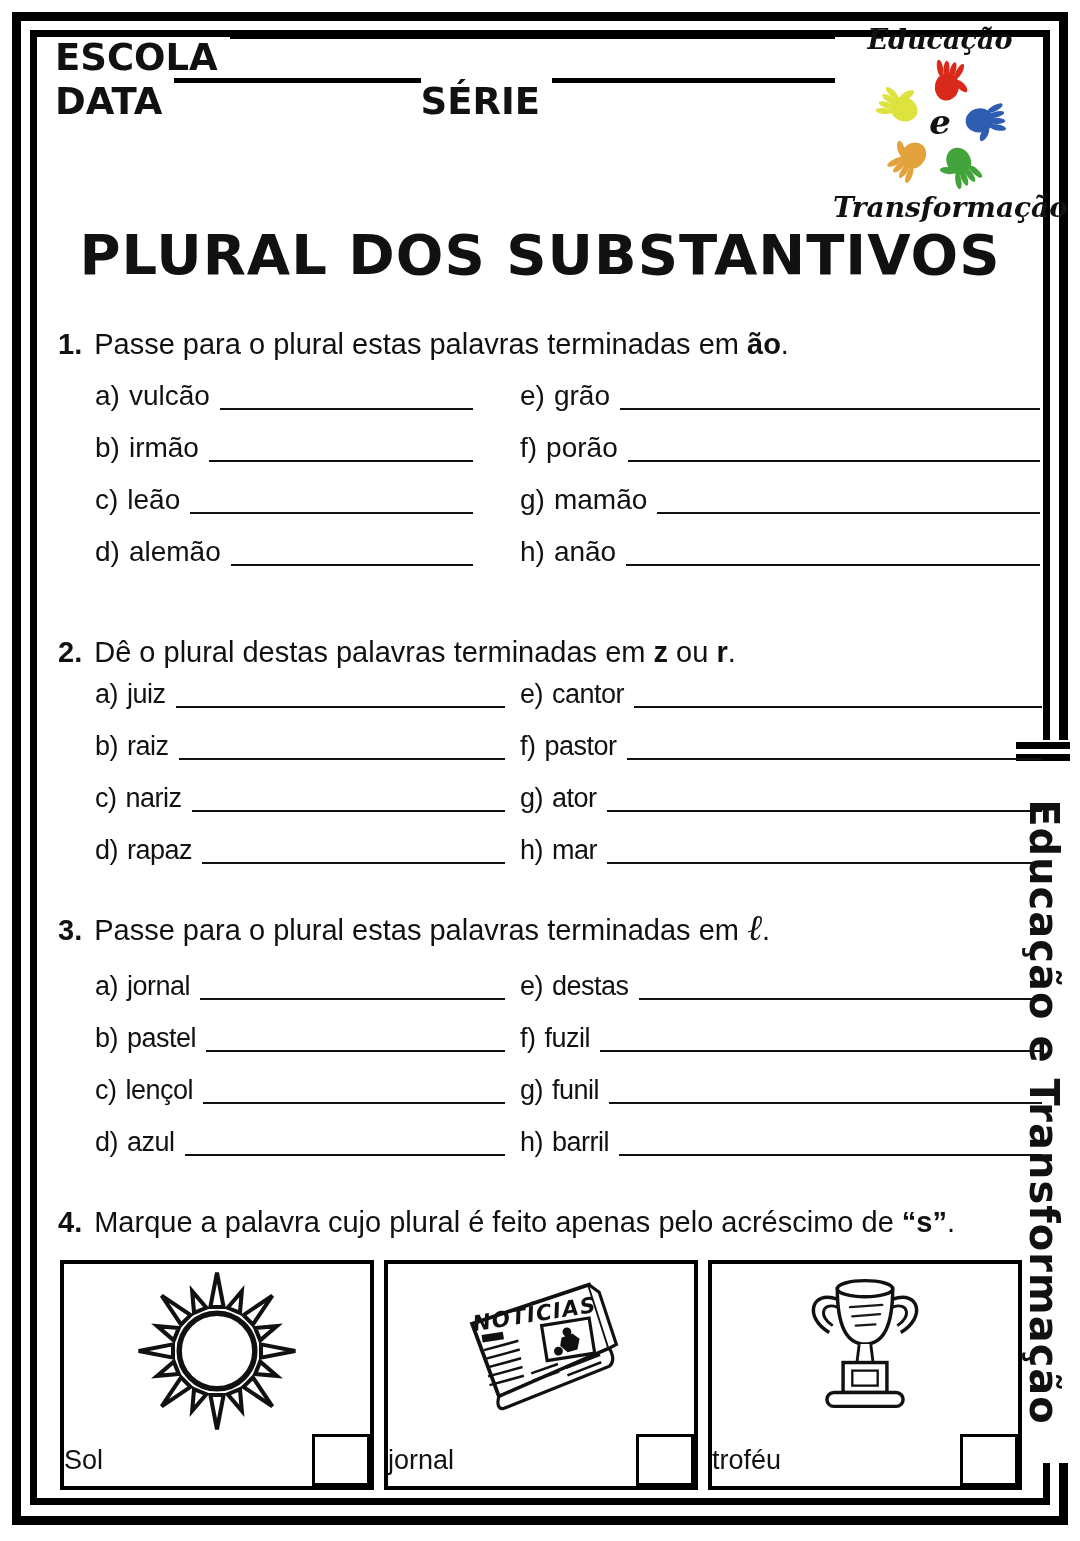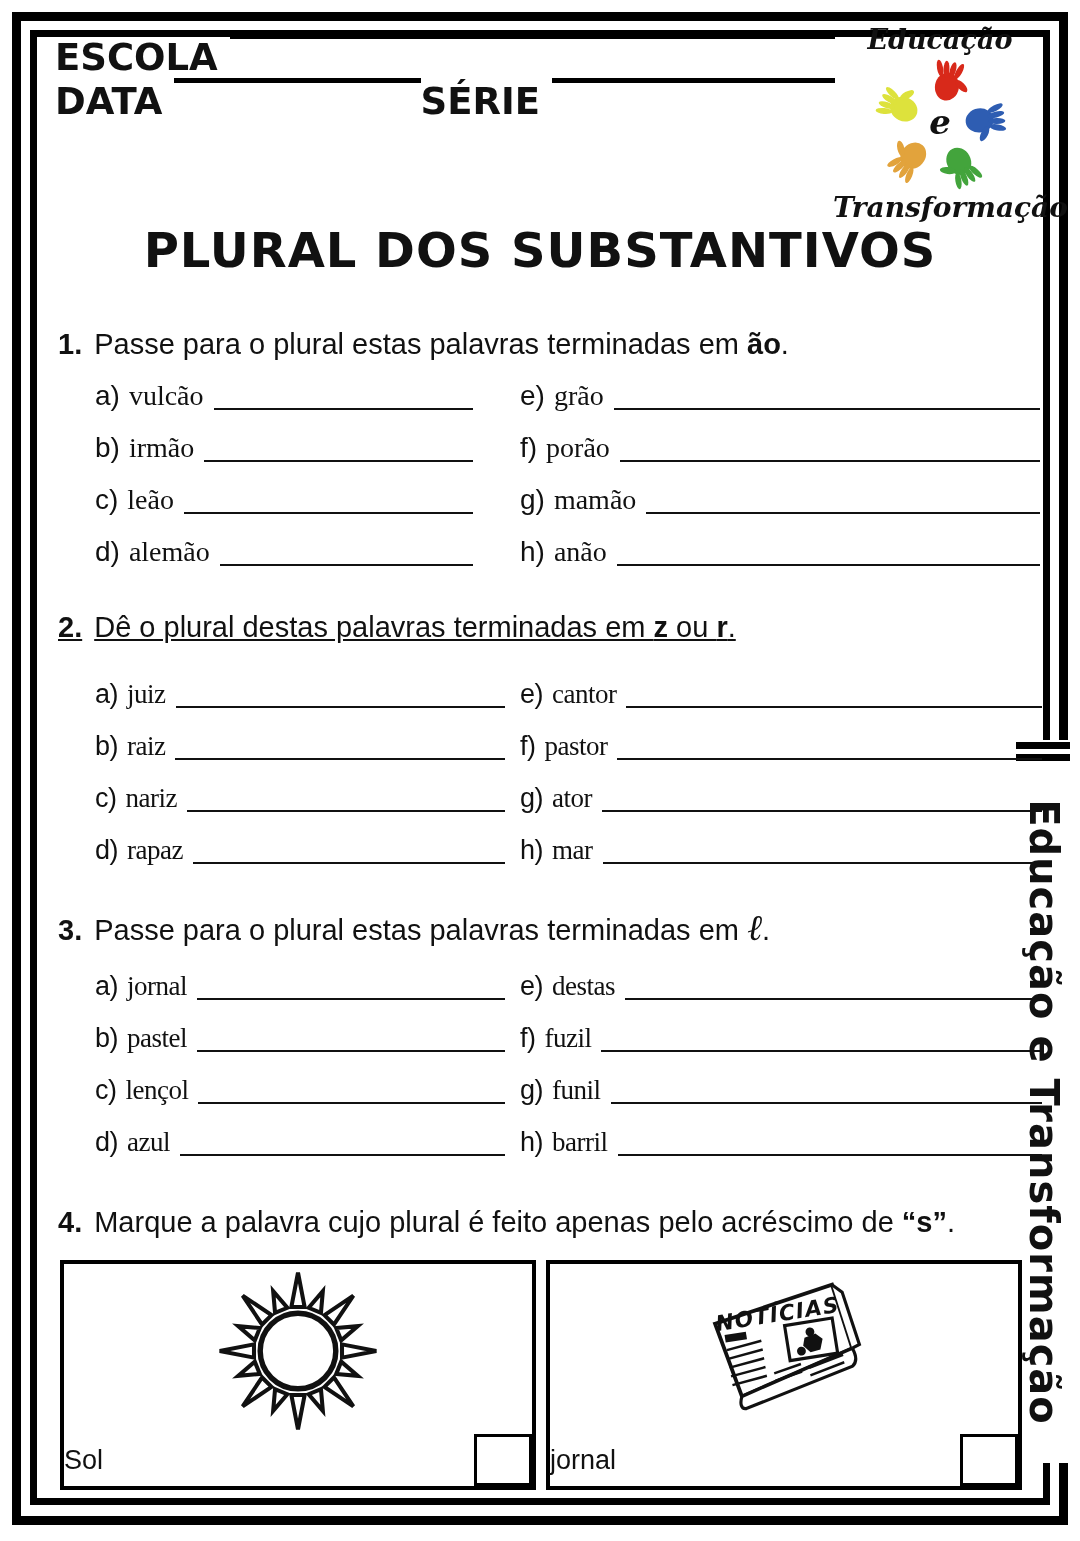--- a/index.html
+++ b/index.html
@@ -22,40 +22,40 @@
   
   .logo{position:absolute;left:833px;top:24px;width:214px;height:208px;}
   .logo-top{position:absolute;top:0;width:100%;text-align:center;
             font-family:"DejaVu Serif",serif;font-style:italic;font-weight:700;font-size:27px;}
   .logo-bottom{position:absolute;bottom:8px;width:100%;text-align:center;
             font-family:"DejaVu Serif",serif;font-style:italic;font-weight:700;font-size:28px;}
   .logo svg{position:absolute;top:30px;left:10px;}
 
   
   .title{position:absolute;top:222px;left:40px;width:1000px;text-align:center;
-         font-family:"DejaVu Sans",sans-serif;font-weight:800;font-size:48px;letter-spacing:1px;}
+         font-family:"DejaVu Sans",sans-serif;font-weight:800;font-size:56px;letter-spacing:1px;}
 
   
   .ex-head{position:absolute;left:58px;font-size:29px;white-space:nowrap;}
   .ex-num{font-weight:700;margin-right:12px;}
   .b{font-weight:700;}
   .script{font-family:"DejaVu Serif",serif;font-style:italic;font-size:36px;line-height:0;}
-  #ex0-head{top:328px;} #ex1-head{top:611px;text-decoration:underline;} #ex2-head{top:914px;} #ex3-head{top:1206px;}
+  #ex0-head{top:328px;} #ex1-head{top:636px;} #ex2-head{top:914px;} #ex3-head{top:1206px;}
 
   .col{position:absolute;}
   #ex0 .col0{left:95px;top:370px;width:378px;}
   #ex0 .col1{left:520px;top:370px;width:520px;}
   #ex1 .col0{left:95px;top:668px;width:410px;}
   #ex1 .col1{left:520px;top:668px;width:522px;}
   #ex2 .col0{left:95px;top:960px;width:410px;}
   #ex2 .col1{left:520px;top:960px;width:522px;}
   .item-row{height:52px;display:flex;align-items:center;font-size:28px;}
   #ex1 .item-row,#ex2 .item-row{letter-spacing:-0.5px;font-size:27px;}
   .item-letter{margin-right:9px;white-space:nowrap;}
-  .item-word{white-space:nowrap;font-family:Liberation Serif, serif;}
+  .item-word{white-space:nowrap;}
   .blank{flex:1;margin-left:10px;border-bottom:2.5px solid #111;height:0;
          align-self:center;transform:translateY(13px);}
 
   
   .options{position:absolute;left:60px;top:1260px;width:962px;height:230px;
            display:flex;gap:10px;}
   .opt-box{flex:1;position:relative;border:4px solid #000;background:#fff;}
   .opt-box svg{position:absolute;top:6px;left:0;right:0;margin:auto;display:block;}
   .opt-label{position:absolute;bottom:10px;left:0;right:58px;text-align:left;font-size:27px;}
   .opt-check{position:absolute;right:0;bottom:0;width:52px;height:46px;
@@ -345,15 +345,34 @@
             <line x1="64" y1="86" x2="86" y2="82"></line>
           <line x1="92" y1="80" x2="120" y2="74"></line>
             <line x1="92" y1="86" x2="120" y2="80"></line>
         </g>
       </g>
     </svg>
     <div class="opt-label">jornal</div>
     <div class="opt-check"></div>
   </div>
 
+  <div class="opt-box">
+    <svg width="150" height="162" viewBox="0 0 130 140">
+      <path d="M41 25 C18 17 12 41 34 54" fill="none" stroke="#111" stroke-width="3"></path>
+      <path d="M41 32 C28 27 24 40 37 48" fill="none" stroke="#111" stroke-width="2.5"></path>
+      <path d="M89 25 C112 17 118 41 96 54" fill="none" stroke="#111" stroke-width="3"></path>
+      <path d="M89 32 C102 27 106 40 93 48" fill="none" stroke="#111" stroke-width="2.5"></path>
+      <path d="M41 16 C41 48 49 64 65 64 C81 64 89 48 89 16 Z" fill="#fff" stroke="#111" stroke-width="3"></path>
+      <ellipse cx="65" cy="16" rx="24" ry="7" fill="#fff" stroke="#111" stroke-width="3"></ellipse>
+      <line class="ln" x1="52" y1="32" x2="80" y2="30"></line>
+      <line class="ln" x1="54" y1="40" x2="78" y2="38"></line>
+      <line class="ln" x1="57" y1="48" x2="74" y2="47"></line>
+      <path d="M60 64 L58 80 L72 80 L70 64" fill="#fff" stroke="#111" stroke-width="2.5"></path>
+      <rect x="46" y="80" width="38" height="26" fill="#fff" stroke="#111" stroke-width="3"></rect>
+      <rect x="54" y="87" width="22" height="13" fill="#fff" stroke="#111" stroke-width="2"></rect>
+      <path d="M38 106 h54 a6 6 0 0 1 0 12 h-54 a6 6 0 0 1 0 -12 z" fill="#fff" stroke="#111" stroke-width="3"></path>
+    </svg>
+    <div class="opt-label">troféu</div>
+    <div class="opt-check"></div>
+  </div>
 </div>
 
 <div class="watermark">Educação e Transformação</div>
 
 </body></html>

